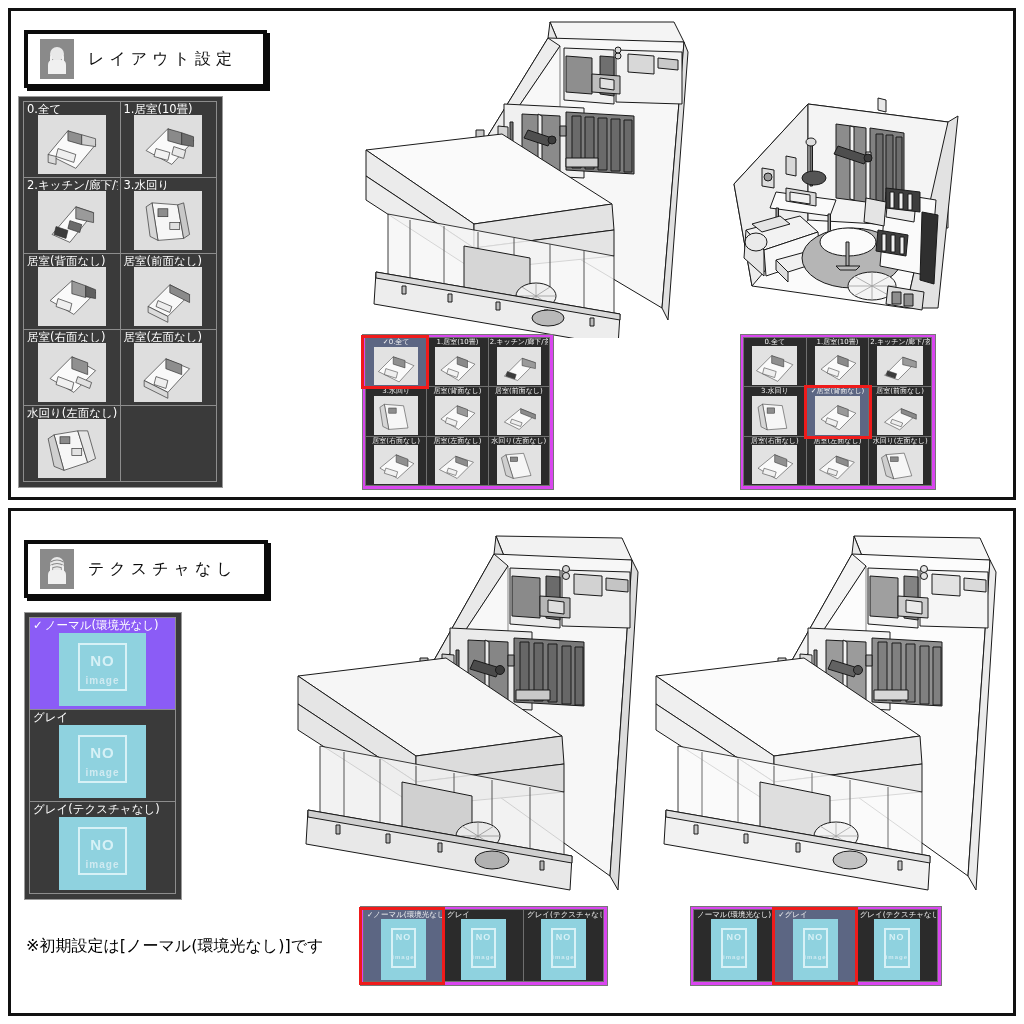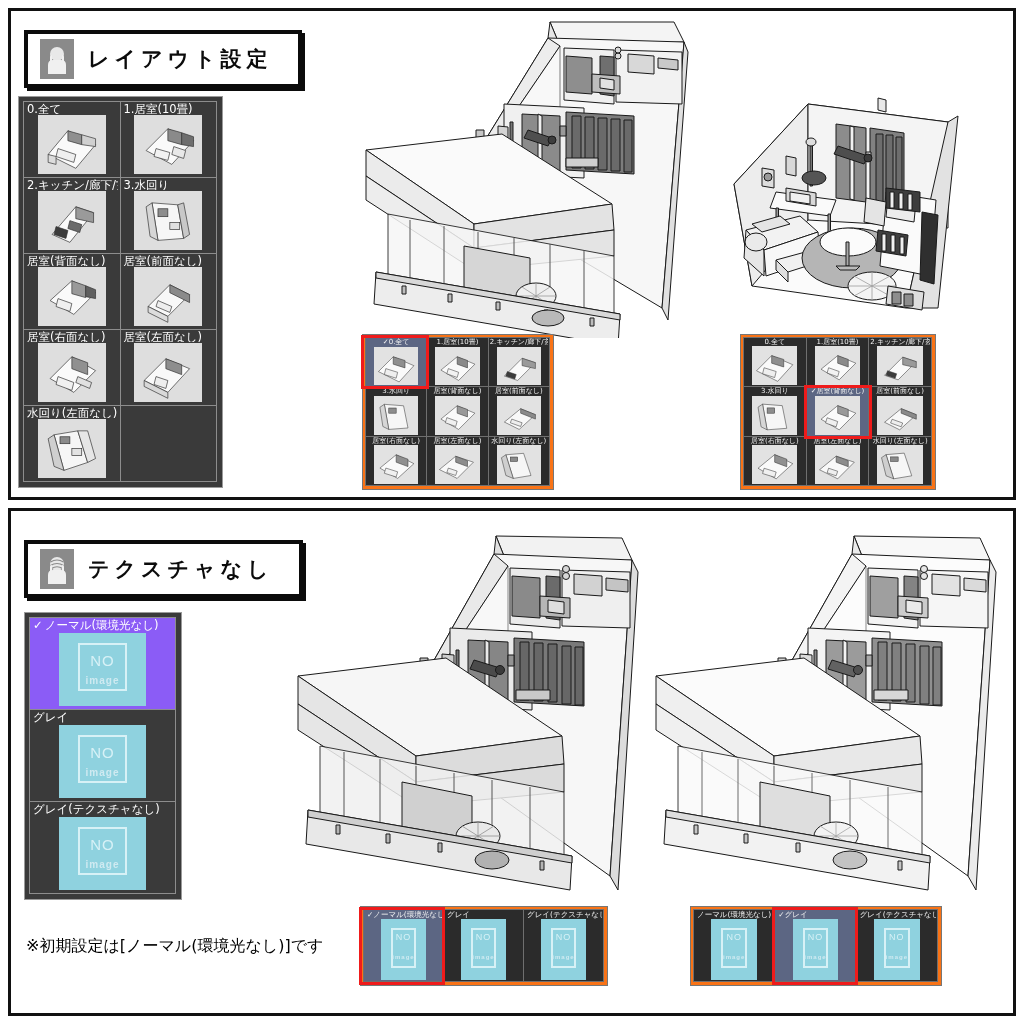--- a/index.html
+++ b/index.html
@@ -35,22 +35,22 @@
   }
   #title-layout   { left: 24px; top: 30px;  height: 58px; }
   #title-material { left: 24px; top: 540px; height: 58px; }
   .title-icon {
     width: 34px; height: 40px;
     background: #8a8a8a;
     display: flex; align-items: center; justify-content: center;
     flex: 0 0 auto;
   }
   .title-text {
-    font-size: 21px;
-    font-weight: 700;
+    font-size: 16px;
+    font-weight: 400;
     letter-spacing: 5px;
     color: #0b0b0b;
     white-space: nowrap;
     font-family: "DejaVu Sans", "Liberation Sans", sans-serif;
   }
 
   
   .palette {
     position: absolute;
     background: #3a3a3a;
@@ -97,37 +97,37 @@
   .pal-cell.empty { border-color: #8d8d8d; }
 
   
   .noimg { width: 100%; height: 100%; position: relative; background: #8fd2df; }
   .noimg .box {
     position: absolute; left: 22%; top: 14%; width: 56%; height: 66%;
     border: 2px solid #d7f1f6;
   }
   .noimg .t1 {
     position: absolute; left: 0; right: 0; top: 26%;
-    text-align: center; color: #d7f1f6; font-weight: 400;
+    text-align: center; color: #d7f1f6; font-weight: 700;
     font-size: 15px; letter-spacing: 1px;
     font-family: "Liberation Sans", sans-serif;
   }
   .noimg .t2 {
     position: absolute; left: 0; right: 0; top: 57%;
     text-align: center; color: #cfeaf1; font-weight: 700;
     font-size: 10px; letter-spacing: 1px;
     font-family: "Liberation Sans", sans-serif;
   }
   .noimg.xs .t1 { font-size: 9px;  top: 22%; }
   .noimg.xs .t2 { font-size: 6px;  top: 58%; }
 
   
   .overlay-pal {
     position: absolute;
-    background: #f97316;
+    background: #d946ef;
     border: 1px solid #777;
     padding: 3px;
     z-index: 25;
   }
   .ov-grid { display: grid; width: 100%; height: 100%; }
   .ov-grid.g3x3 { grid-template-columns: repeat(3, 1fr); grid-template-rows: repeat(3, 1fr); }
   .ov-grid.g3x1 { grid-template-columns: repeat(3, 1fr); grid-template-rows: 1fr; }
   .ov-cell {
     position: relative;
     border: 1px solid #6f6f6f;

